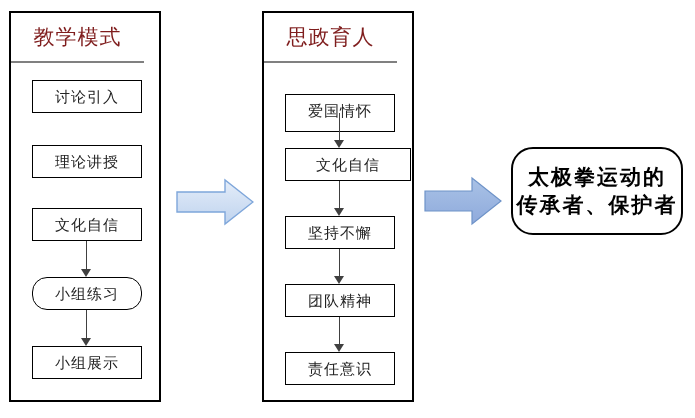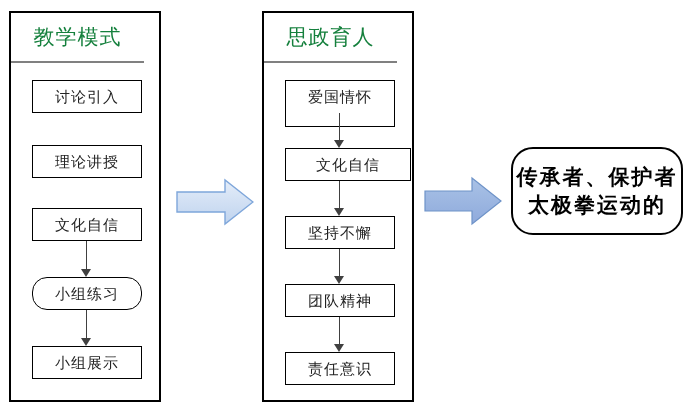--- a/index.html
+++ b/index.html
@@ -27,21 +27,21 @@
   }
   .panel-title {
     position: absolute;
     left: 0;
     right: 15px;
     top: 0;
     height: 48px;
     line-height: 48px;
     text-align: center;
     font-size: 21px;
-    color: #15803d;
+    color: #7f1d1d;
     border-bottom: 2px solid #808080;
     white-space: nowrap;
     letter-spacing: 1px;
   }
 
   
   .step {
     position: absolute;
     box-sizing: border-box;
     border: 1px solid #000000;
@@ -150,21 +150,21 @@
           <stop offset="100%" stop-color="#BFD3EE"></stop>
         </linearGradient>
       </defs>
       <polygon points="1,14 49,14 49,2 77,24 49,46 49,34 1,34" fill="url(#ga1)" stroke="#7EA6DA" stroke-width="1.4"></polygon>
     </svg>
   </div>
 
   <div class="panel" style="left:262px; top:11px; width:152px; height:391px;">
     <div class="panel-title">思政育人</div>
 
-    <div class="step" style="left:21px; top:67px; width:110px; height:47px; line-height:33px;">
+    <div class="step" style="left:21px; top:81px; width:110px; height:38px; line-height:33px;">
       <span>爱国情怀</span>
     </div>
 
     <div class="vconn" style="left:70px; top:100px; height:35px;">
       <div class="shaft" style="height:27px;"></div>
       <div class="head" style="top:27px;"></div>
     </div>
 
     <div class="step" style="left:21px; top:135px; width:126px; height:33px; line-height:33px;">
       <span>文化自信</span>
@@ -205,18 +205,18 @@
           <stop offset="0%" stop-color="#A9C2E6"></stop>
           <stop offset="100%" stop-color="#8FAADC"></stop>
         </linearGradient>
       </defs>
       <polygon points="1,15 48,15 48,2 77,25 48,48 48,35 1,35" fill="url(#ga2)" stroke="#6E93C8" stroke-width="1.2"></polygon>
     </svg>
   </div>
 
   <div class="rounded-box" style="left:511px; top:147px; width:172px; height:88px;">
     <div>
+      <div>太极拳运动的</div>
       <div>传承者、保护者</div>
-      <div>太极拳运动的</div>
     </div>
   </div>
 
 </div>
 
 </body></html>

